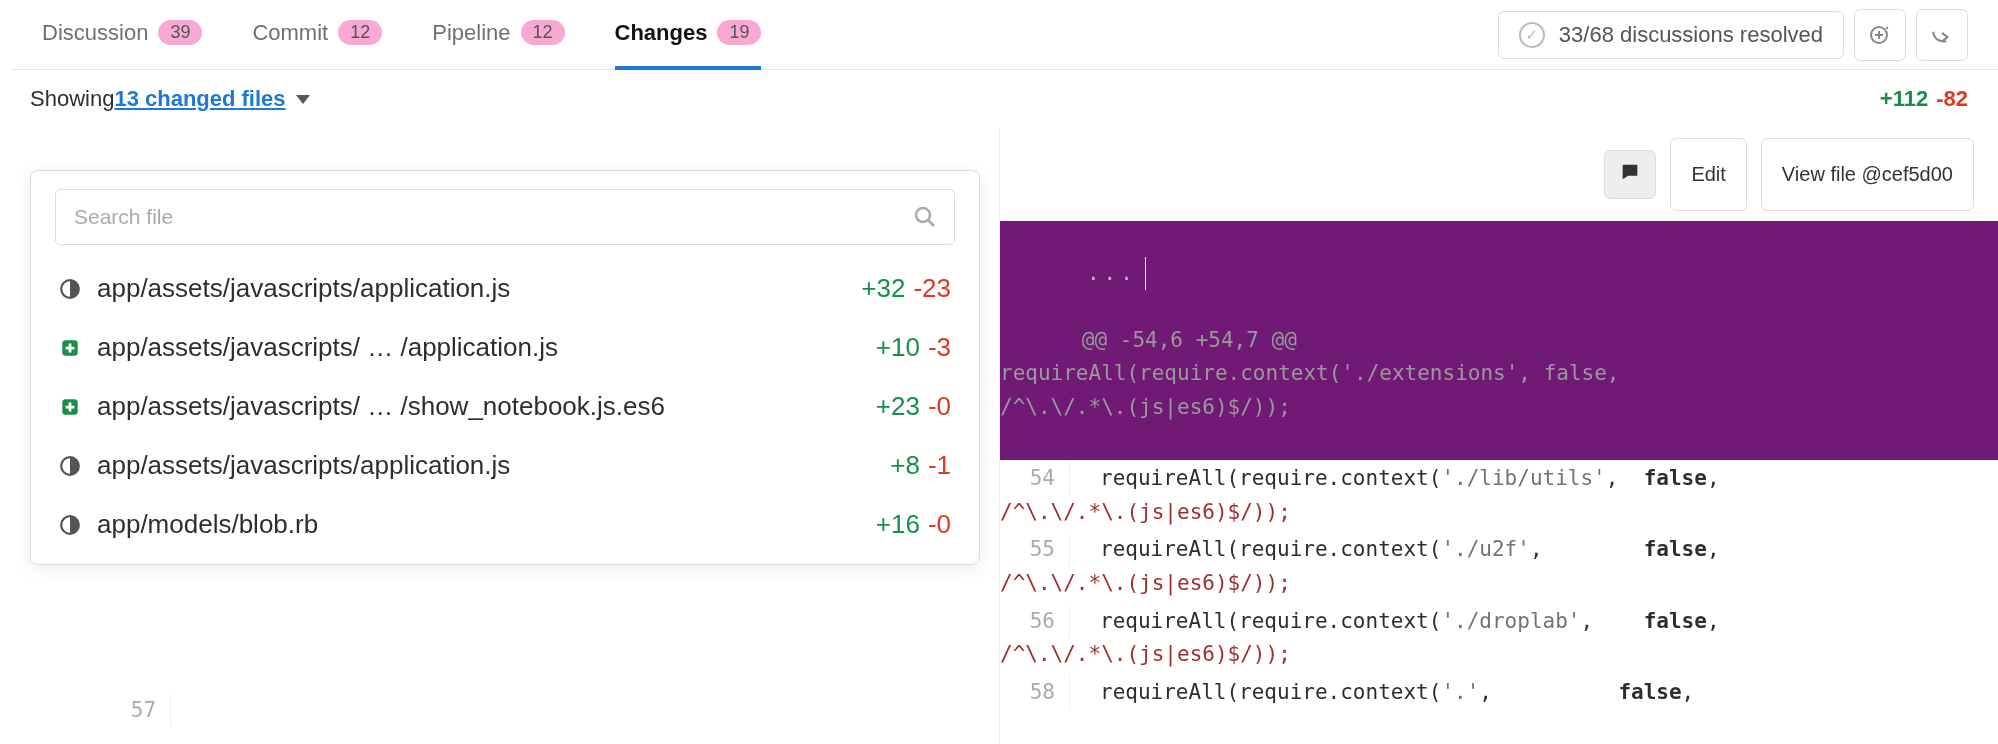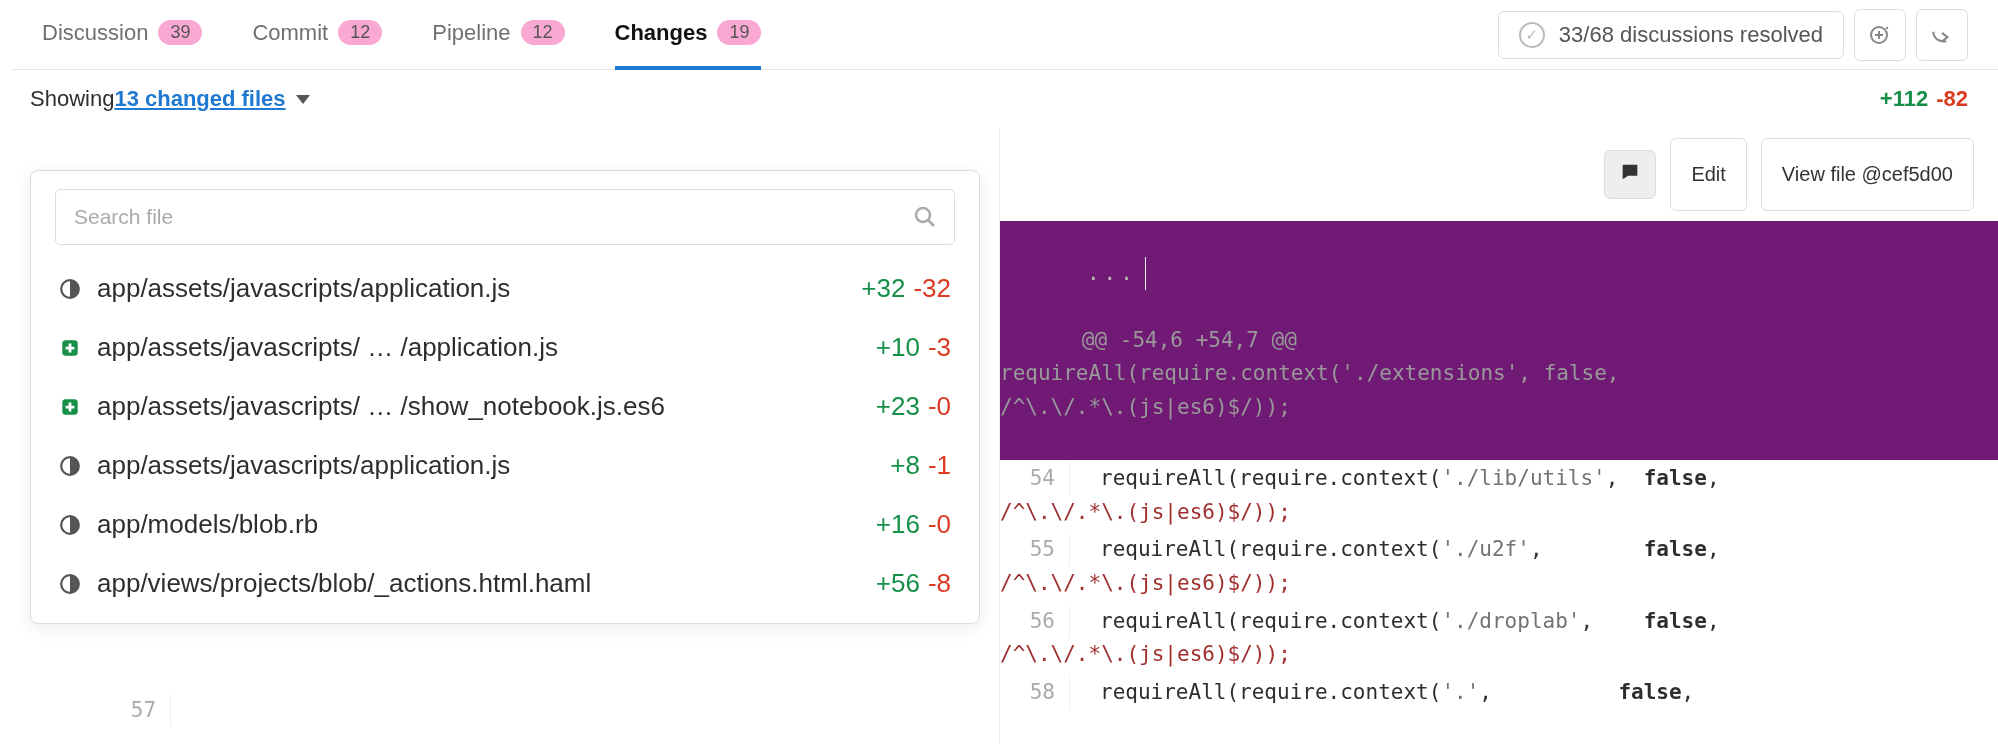--- a/index.html
+++ b/index.html
@@ -250,21 +250,21 @@
       </svg>
   </div>
   <div id="file-list">
       <div class="file-row">
         <svg class="file-icon" viewBox="0 0 20 20">
           <circle cx="10" cy="10" r="8" fill="none" stroke="#555" stroke-width="2"></circle>
           <path d="M10 2a8 8 0 0 1 0 16z" fill="#555"></path>
         </svg>
         <span class="file-path">app/assets/javascripts/application.js</span>
         <span class="file-add">+32</span>
-        <span class="file-del">-32</span>
+        <span class="file-del">-23</span>
       </div>
       <div class="file-row">
         <svg class="file-icon" viewBox="0 0 20 20">
           <rect x="3" y="3" width="14" height="14" rx="3" fill="#168f48"></rect>
           <path d="M10 6v8M6 10h8" stroke="#fff" stroke-width="2.5"></path>
         </svg>
         <span class="file-path">app/assets/javascripts/ … /application.js</span>
         <span class="file-add">+10</span>
         <span class="file-del">-3</span>
       </div>
@@ -288,23 +288,14 @@
       </div>
       <div class="file-row">
         <svg class="file-icon" viewBox="0 0 20 20">
           <circle cx="10" cy="10" r="8" fill="none" stroke="#555" stroke-width="2"></circle>
           <path d="M10 2a8 8 0 0 1 0 16z" fill="#555"></path>
         </svg>
         <span class="file-path">app/models/blob.rb</span>
         <span class="file-add">+16</span>
         <span class="file-del">-0</span>
       </div>
-      <div class="file-row">
-        <svg class="file-icon" viewBox="0 0 20 20">
-          <circle cx="10" cy="10" r="8" fill="none" stroke="#555" stroke-width="2"></circle>
-          <path d="M10 2a8 8 0 0 1 0 16z" fill="#555"></path>
-        </svg>
-        <span class="file-path">app/views/projects/blob/_actions.html.haml</span>
-        <span class="file-add">+56</span>
-        <span class="file-del">-8</span>
-      </div>
     </div>
 </div>
 
 </body></html>

